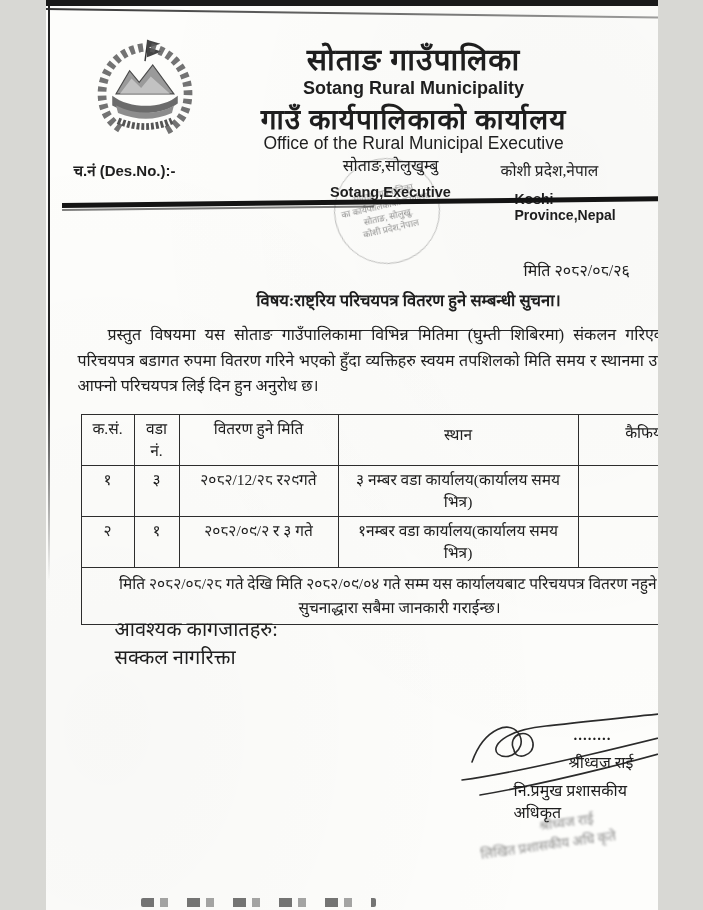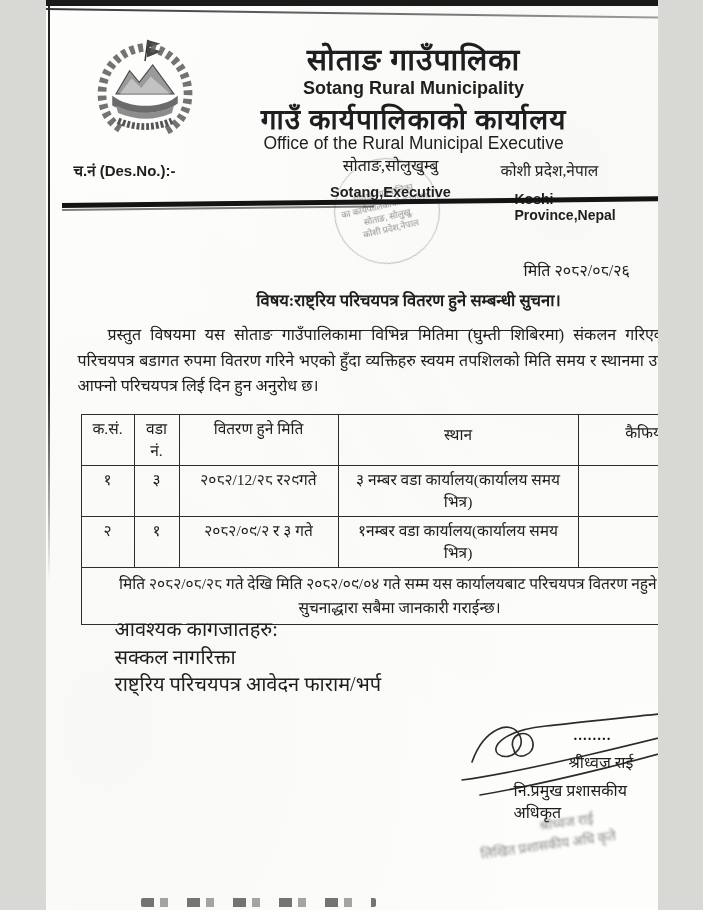--- a/index.html
+++ b/index.html
@@ -172,21 +172,20 @@
     </tr>
     <tr>
       <td class="foot" colspan="5">मिति २०८२/०८/२८ गते देखि मिति २०८२/०९/०४ गते  सम्म यस कार्यालयबाट परिचयपत्र वितरण नहुने यसै सुचनाद्धारा सबैमा जानकारी गराईन्छ।</td>
     </tr>
   </tbody>
     </table>
 
   <div class="docs">
     <div>आवश्यक कागजातहरु:</div>
     <div>सक्कल नागरिक्ता</div>
-    <div>राष्ट्रिय परिचयपत्र आवेदन  फाराम/भर्प</div>
   </div>
 
   <svg class="sig-svg" viewBox="0 0 300 105" aria-hidden="true">
     <g fill="none" stroke="#2b2b2b" stroke-width="1.6" stroke-linecap="round">
       <path d="M18,62 C30,28 58,18 66,36 C72,50 54,62 44,54 C36,47 50,30 92,26 C160,19 240,8 292,10"></path>
       <path d="M8,80 C70,72 190,42 292,16"></path>
       <path d="M26,95 C90,84 210,56 288,28"></path>
       <path d="M60,50 c-8,-16 16,-24 19,-7 c2,13 -18,18 -19,7"></path>
     </g>
   </svg>

